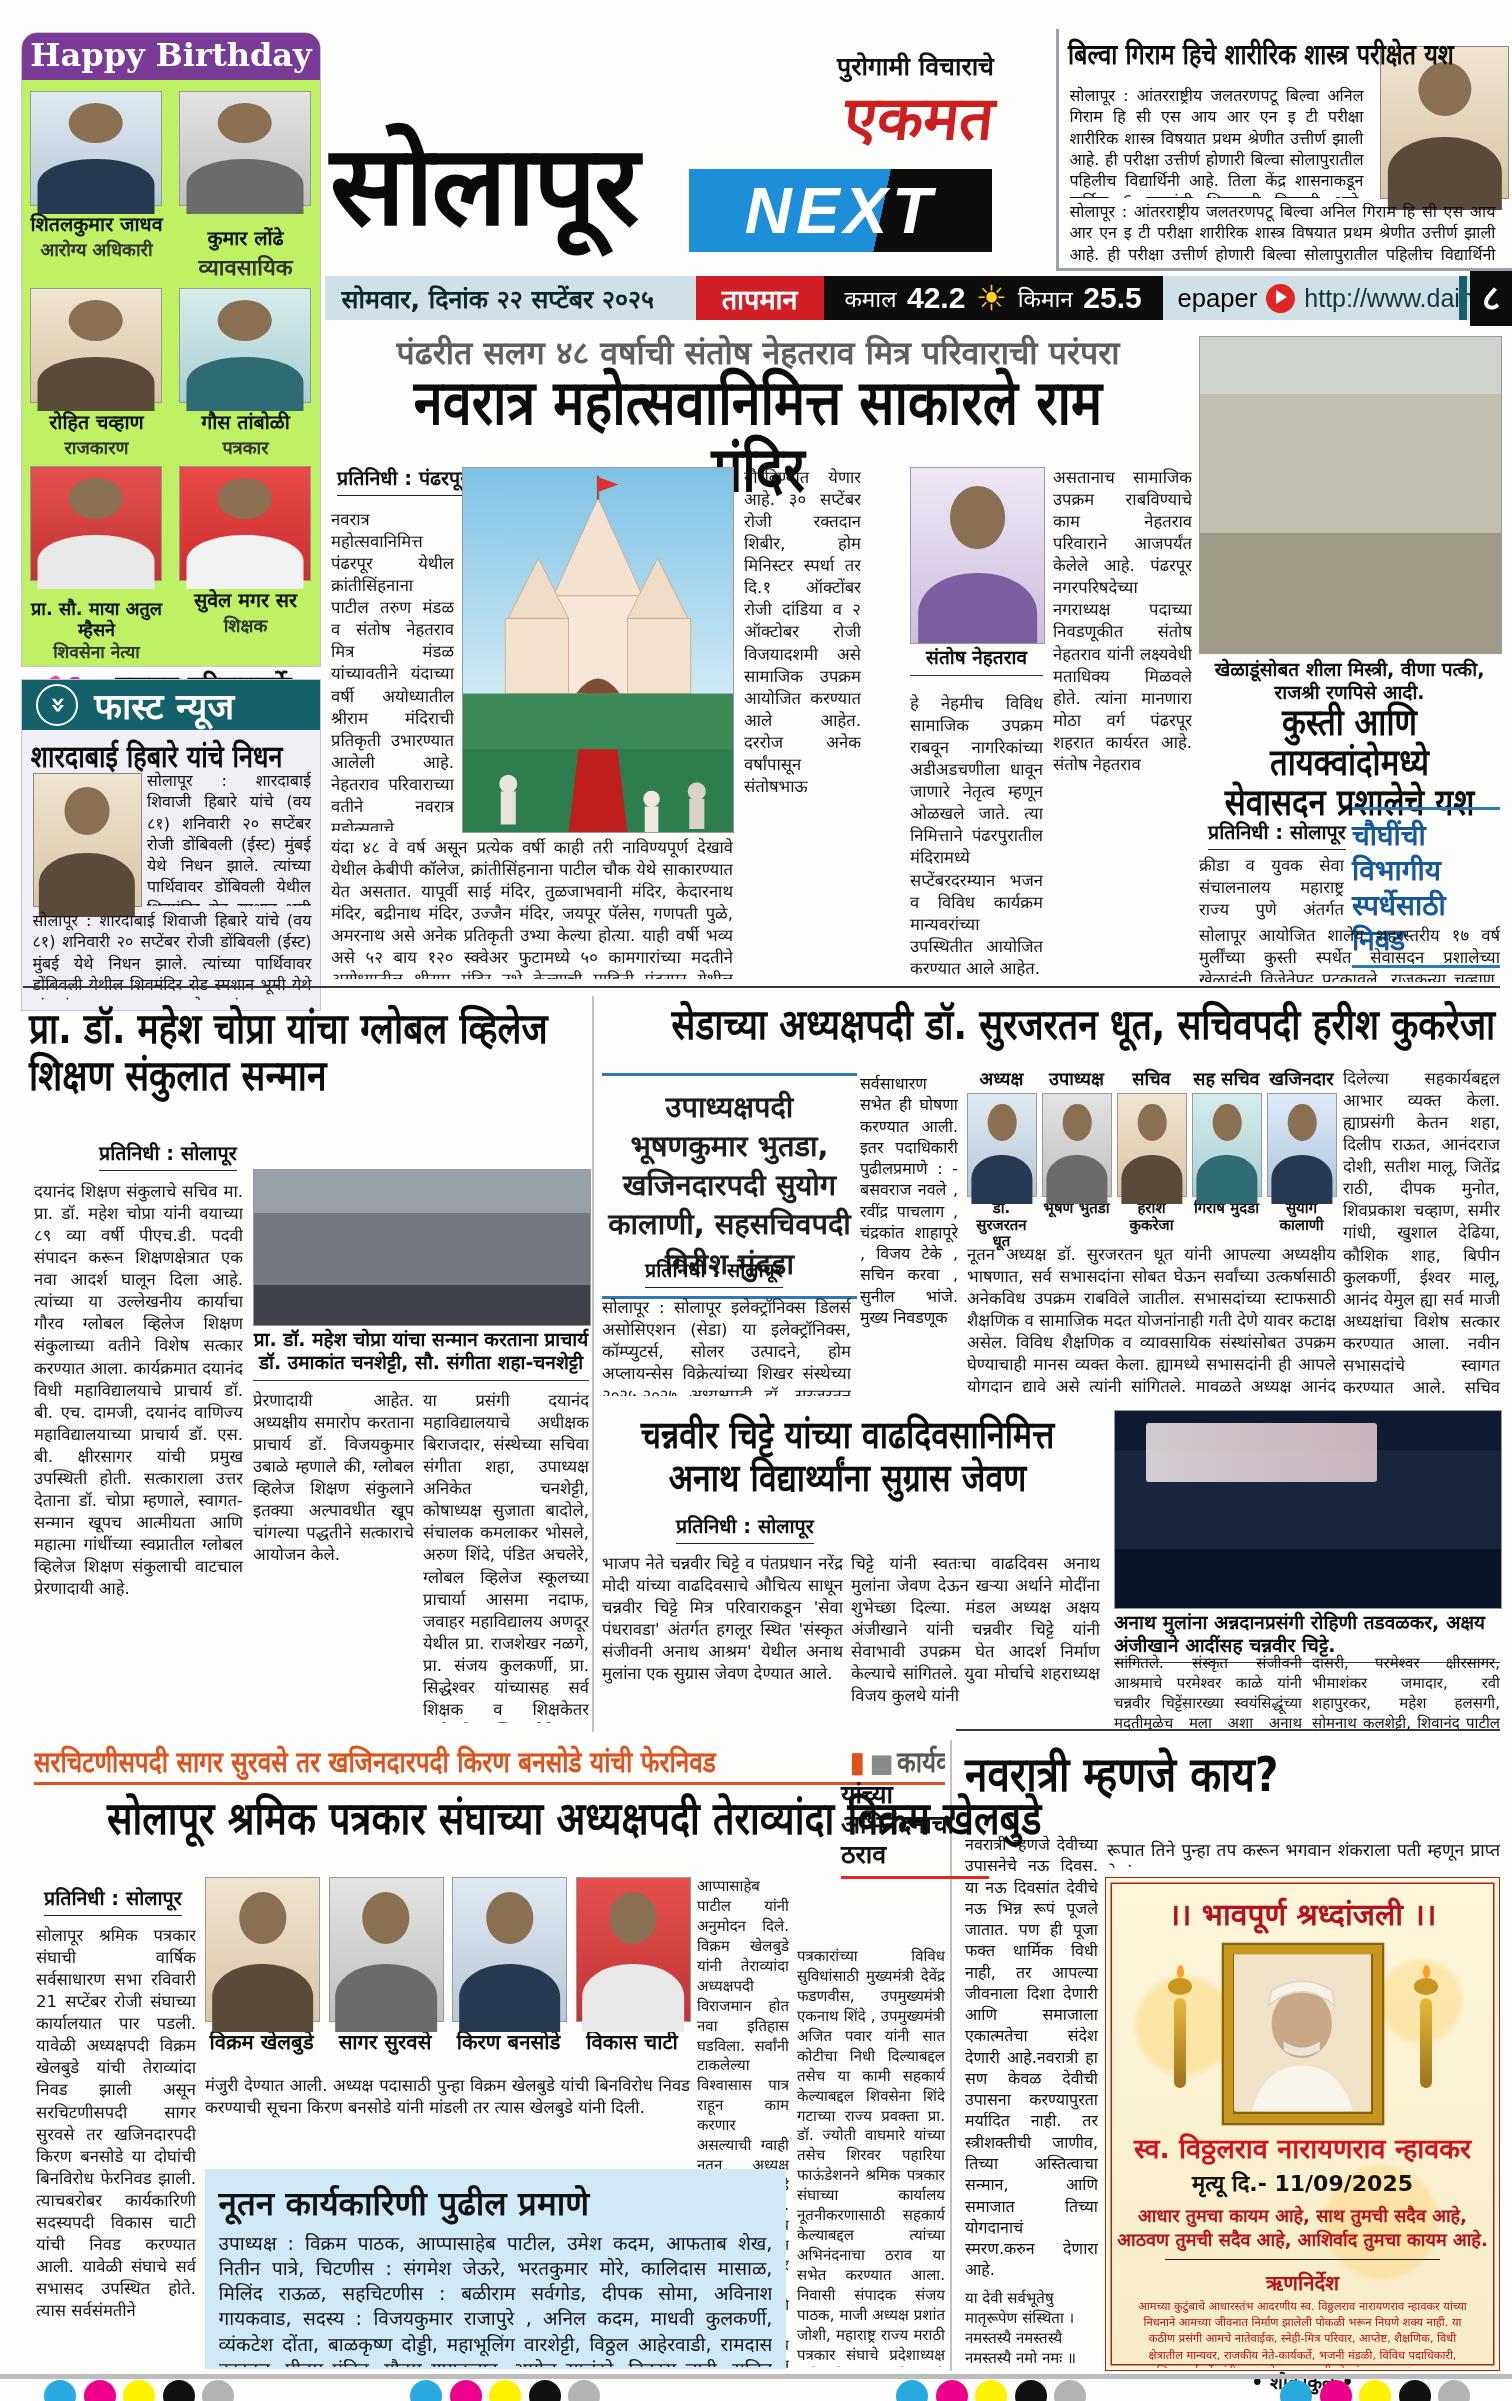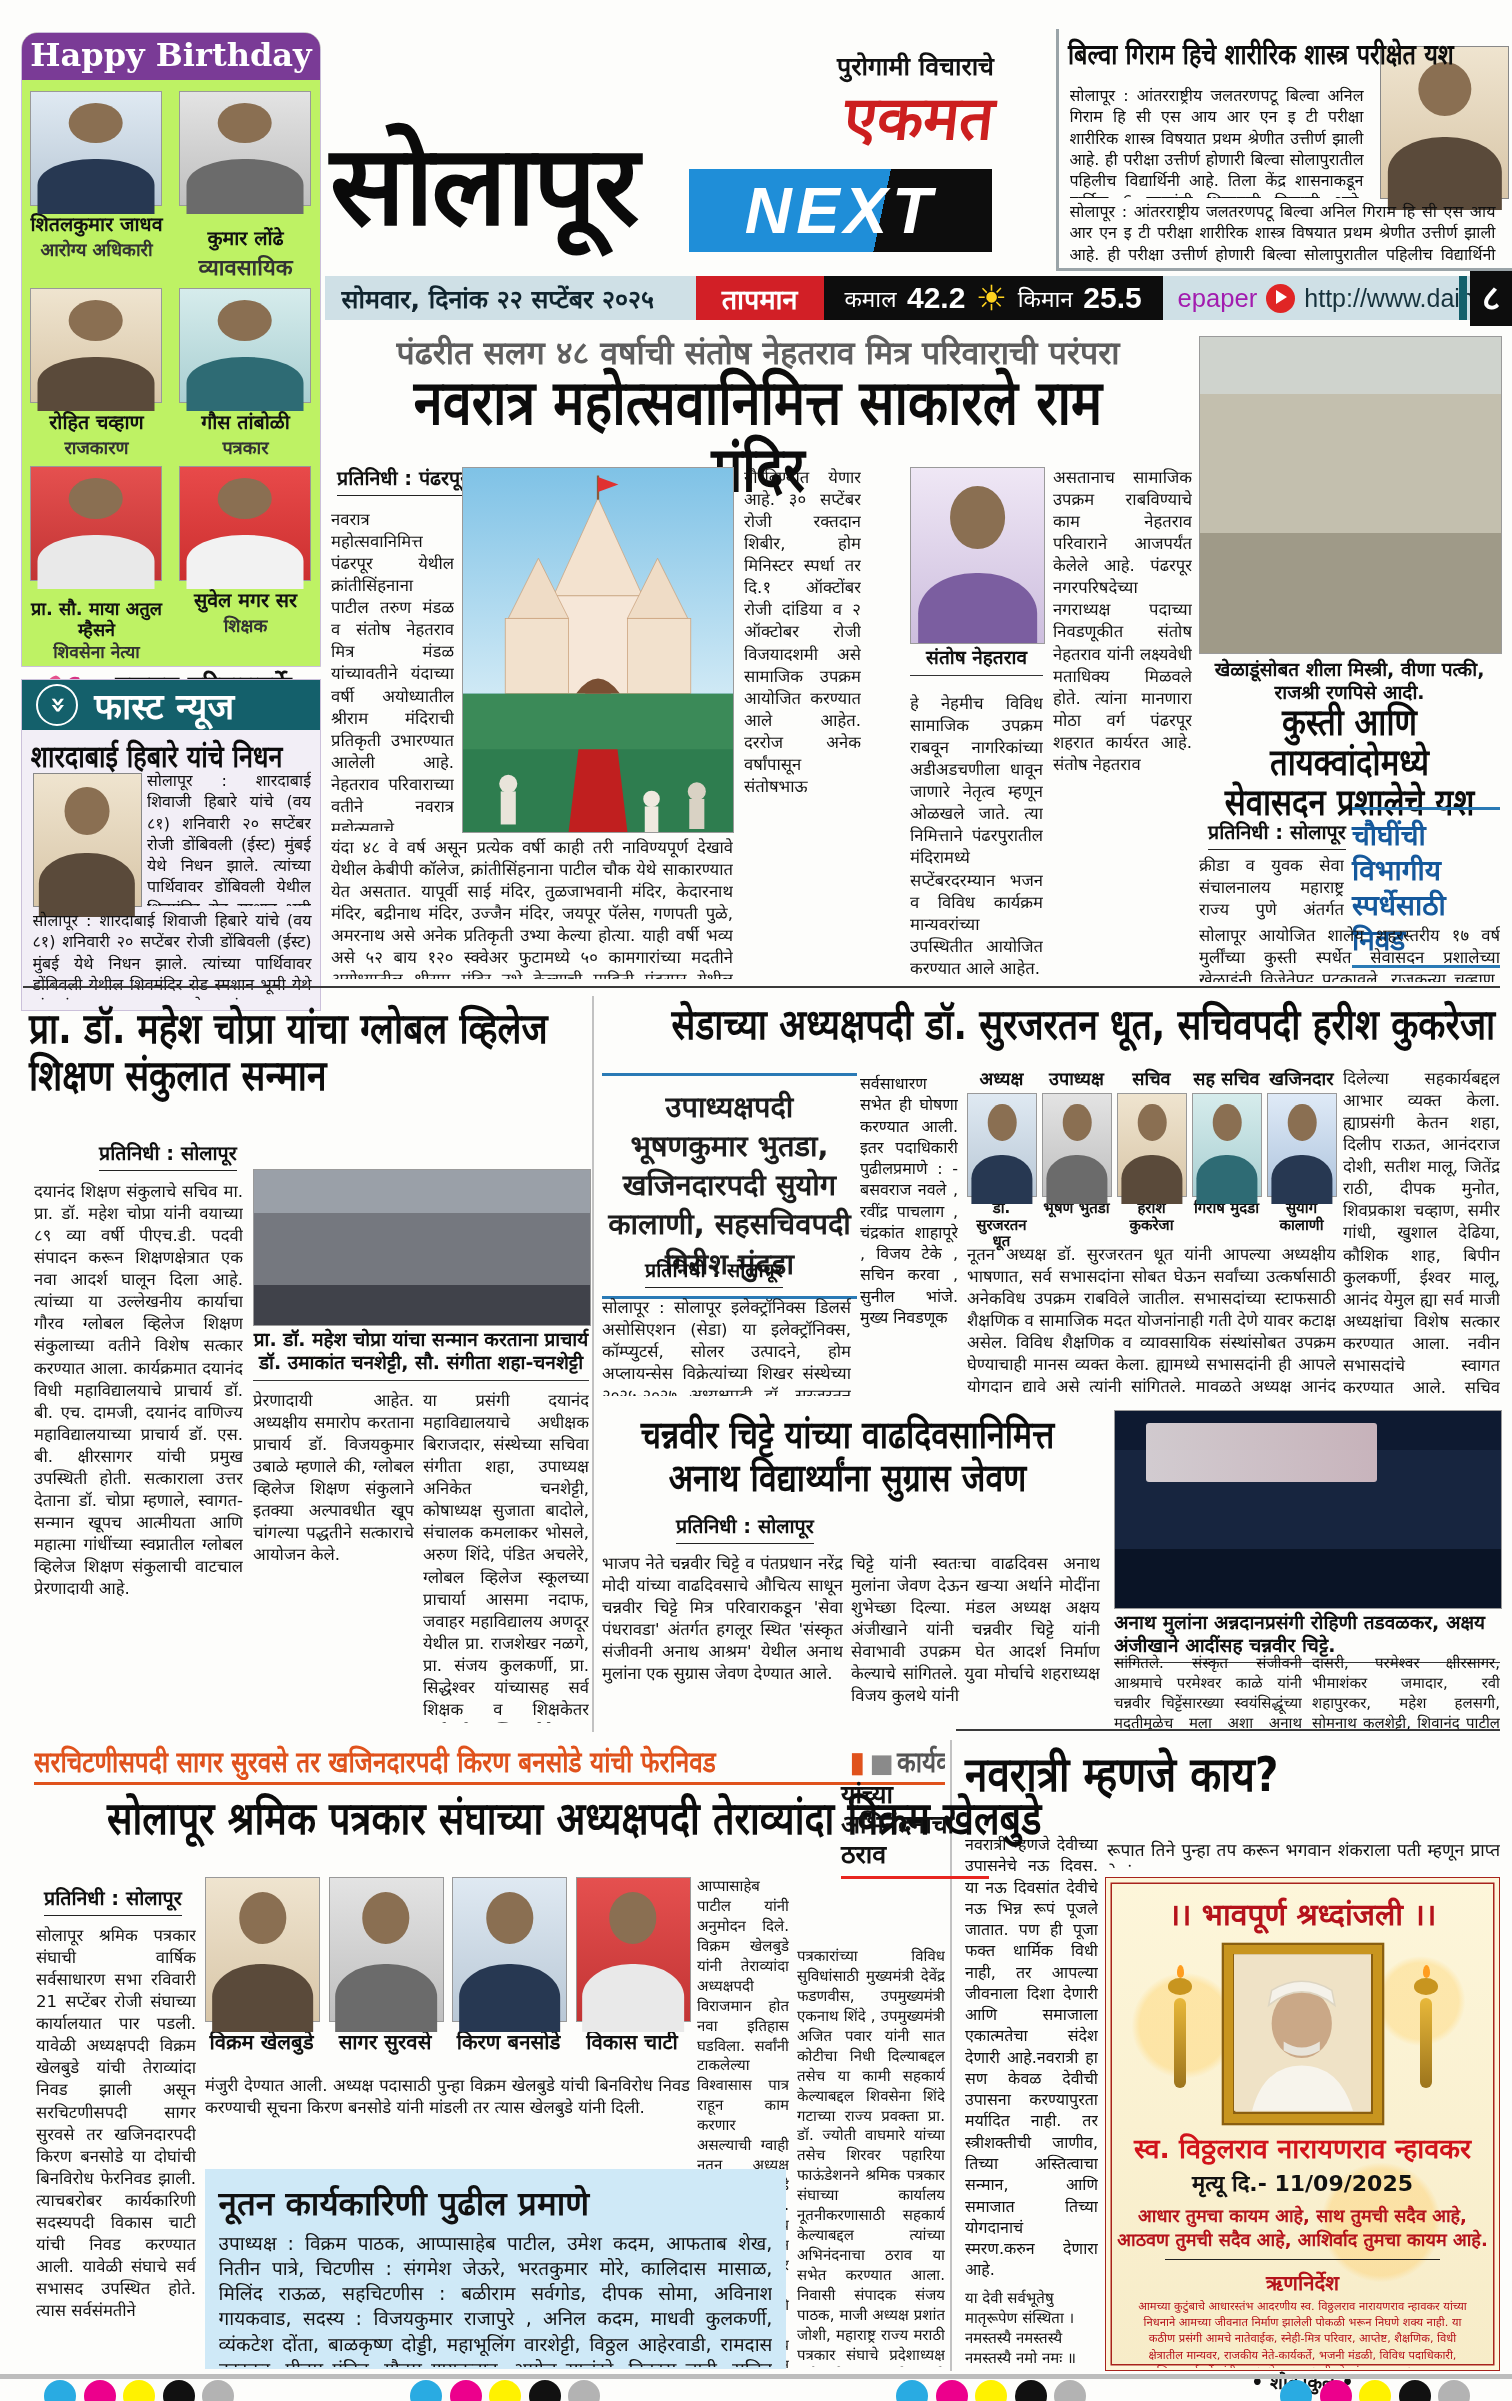--- a/index.html
+++ b/index.html
@@ -157,21 +157,21 @@
       <span class="b" style="color:#fff;font-size:27px;">तापमान</span>
     </div>
     <div style="flex:0 0 339px;background:#0d0d0d;display:flex;align-items:center;justify-content:center;gap:10.5px;">
       <span style="color:#fff;font-size:22.6px;">कमाल</span>
       <span class="b" style="color:#fff;font-size:30px;font-family:'Liberation Sans',sans-serif;">42.2</span>
       <span class="sun">☀</span>
       <span style="color:#fff;font-size:22.6px;">किमान</span>
       <span class="b" style="color:#fff;font-size:30px;font-family:'Liberation Sans',sans-serif;">25.5</span>
     </div>
     <div style="flex:1;background:#cfe0e6;display:flex;align-items:center;gap:9px;padding-left:15px;">
-      <span style="font-size:25.6px;color:#a21caf;font-family:'Liberation Sans',sans-serif;">epaper</span>
+      <span style="font-size:25.6px;color:#000000;font-family:'Liberation Sans',sans-serif;">epaper</span>
       <span class="earr"></span>
       <span style="font-size:25px;color:#16323c;font-family:'Liberation Sans',sans-serif;">http://www.dainikekmat.com</span>
     </div>
   </div>
   <div class="abs" style="left:1459px;top:276px;width:7.5px;height:44px;background:#14606b;"></div>
   <div class="abs" style="left:1470px;top:270px;width:42px;height:56px;background:#0d0d0d;color:#fff;text-align:center;">
     <span class="b" style="font-size:35px;line-height:56px;">८</span>
   </div>
 
   <div class="abs" style="left:1056px;top:29px;width:444px;height:239px;border-left:3.8px solid #9aa4a8;border-bottom:3.8px solid #9aa4a8;padding-left:9px;">

